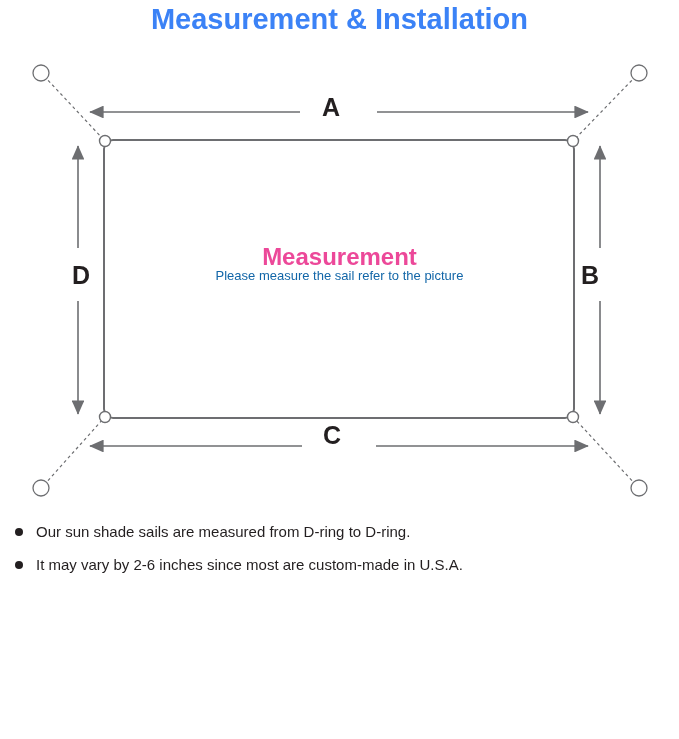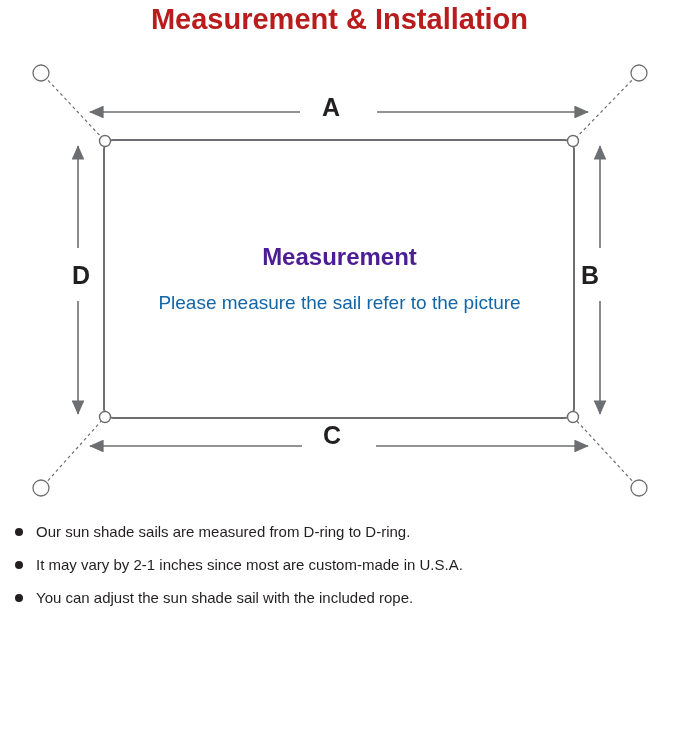--- a/index.html
+++ b/index.html
@@ -21,21 +21,21 @@
     height: 739px;
   }
   .title {
     position: absolute;
     top: 0px;
     left: 0;
     width: 679px;
     text-align: center;
     font-size: 29px;
     font-weight: bold;
-    color: #b91c1c;
+    color: #3b82f6;
     letter-spacing: 0px;
     line-height: 38px;
   }
   .diagram {
     position: absolute;
     top: 48px;
     left: 0;
     width: 679px;
     height: 470px;
   }
@@ -45,25 +45,25 @@
   .center-label {
     position: absolute;
     left: 0;
     width: 679px;
     text-align: center;
   }
   .center-title {
     top: 195px;
     font-size: 24px;
     font-weight: bold;
-    color: #4c1d95;
+    color: #ec4899;
   }
   .center-sub {
-    top: 244px;
-    font-size: 19px;
+    top: 220px;
+    font-size: 13px;
     color: #1266a8;
   }
   .dim {
     position: absolute;
     font-size: 25px;
     font-weight: bold;
     color: #231f20;
   }
   .dim-a { top: 45px; left: 322px; }
   .dim-b { top: 213px; left: 581px; }
@@ -167,21 +167,17 @@
     <div class="dim dim-d">D</div>
   </div>
 
   <div class="notes">
     <div class="note">
       <span class="bullet"></span>
       <span>Our sun shade sails are measured from D-ring to D-ring.</span>
     </div>
     <div class="note">
       <span class="bullet"></span>
-      <span>It may vary by 2-1 inches since most are custom-made in U.S.A.</span>
-    </div>
-    <div class="note">
-      <span class="bullet"></span>
-      <span>You can adjust the sun shade sail with the included rope.</span>
+      <span>It may vary by 2-6 inches since most are custom-made in U.S.A.</span>
     </div>
   </div>
 
 </div>
 
 </body></html>

